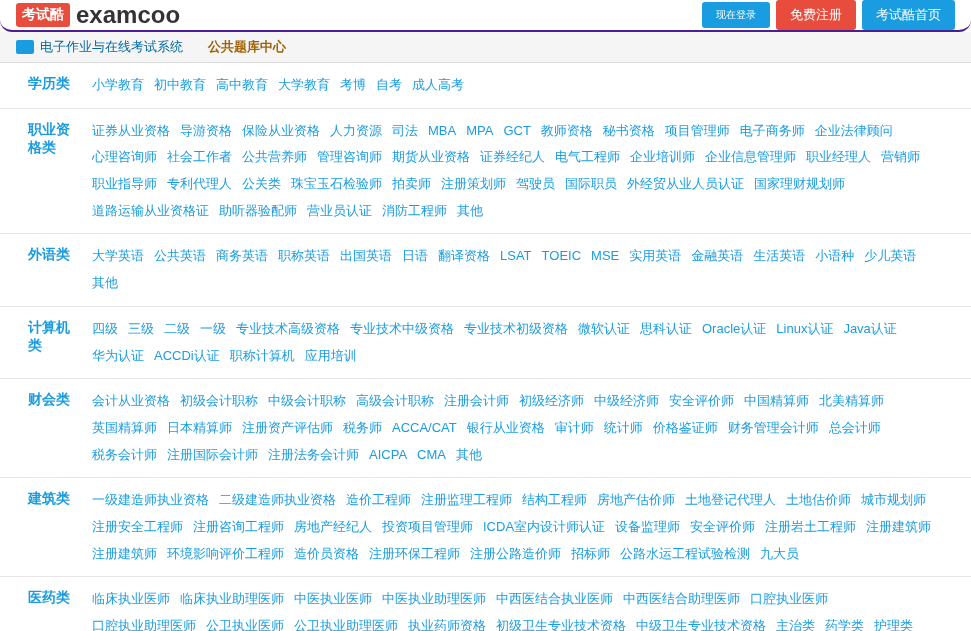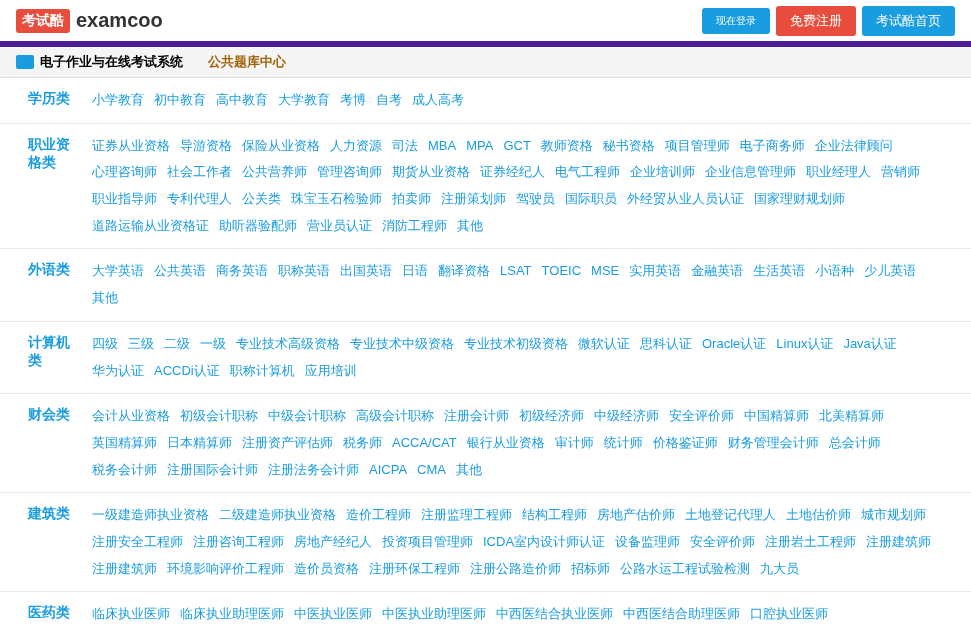--- a/index.html
+++ b/index.html
@@ -1,42 +1,43 @@
 <!DOCTYPE html>
 <html><head>
   <meta charset="utf-8">
   <style>
     * { margin: 0; padding: 0; box-sizing: border-box; }
     body { font-family: "Microsoft YaHei", SimSun, Arial, sans-serif; font-size: 13px; background: #fff; color: #333; }
 
     
     .header {
       background: #fff;
-      border-bottom: 6px solid #4c1d95;
+      border-bottom: 2px solid #4c1d95;
       padding: 8px 16px;
       display: flex;
       align-items: center;
       justify-content: space-between;
-      height: 47px;
+      height: 32px;
+      border-radius: 12px;
     }
     .logo {
       display: flex;
       align-items: center;
       gap: 6px;
     }
     .logo-badge {
       background: #e74c3c;
       color: #fff;
       font-size: 14px;
       font-weight: bold;
       padding: 3px 6px;
       border-radius: 3px;
     }
     .logo-text {
-      font-size: 20px;
+      font-size: 24px;
       color: #333;
       font-weight: bold;
     }
     .header-btns {
       display: flex;
       gap: 6px;
       align-items: center;
     }
     .btn-login {
       background: #1a9ce0;
@@ -77,23 +78,22 @@
       font-size: 13px;
     }
     .breadcrumb-icon {
       width: 18px;
       height: 14px;
       background: #1a9ce0;
       display: inline-block;
       border-radius: 2px;
     }
     .breadcrumb a {
-      color: #000000;
+      color: #0369a1;
       text-decoration: none;
-      font-weight: bold;
     }
     .breadcrumb-sep { color: #999; }
     .breadcrumb-current { color: #a16207; font-weight: bold; }
 
     
     .main { padding: 0; }
 
     
     .cat-row {
       display: flex;

